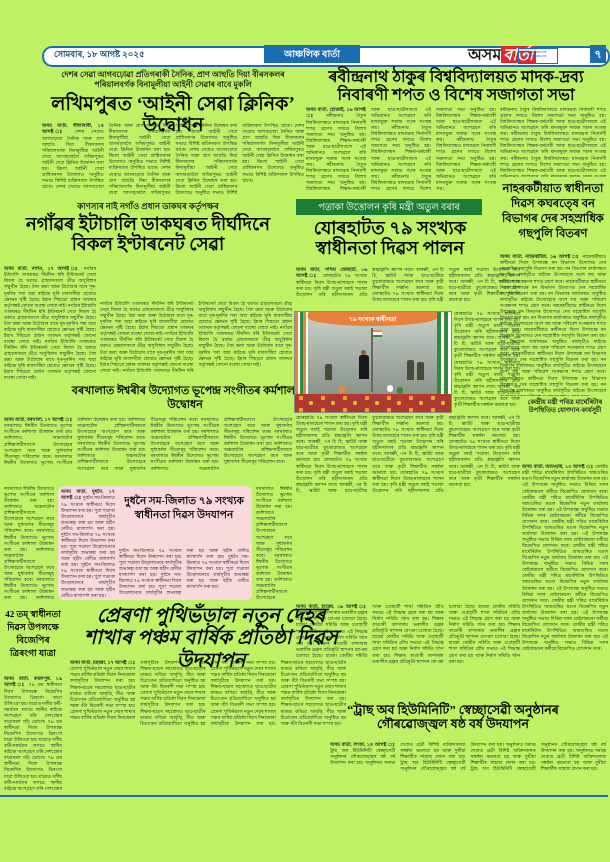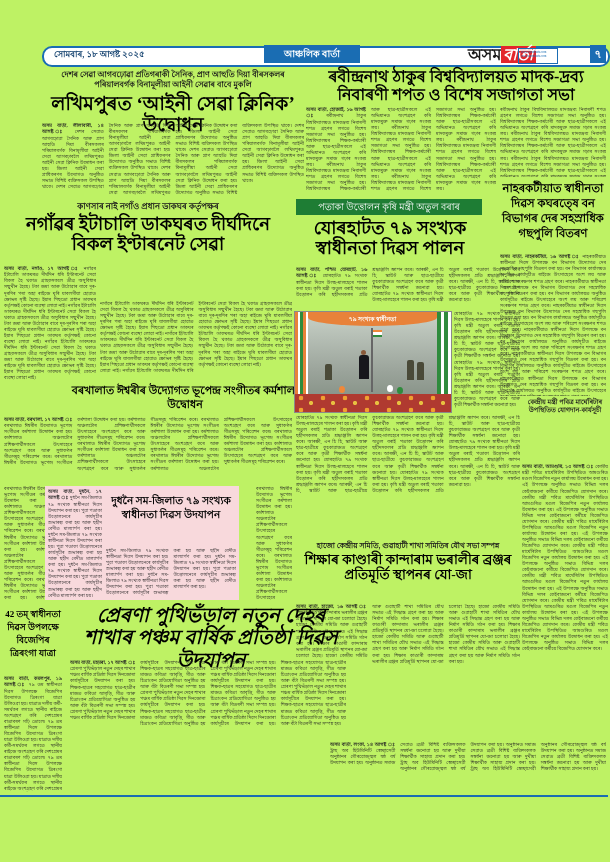--- a/index.html
+++ b/index.html
@@ -92,21 +92,21 @@
 
   <div class="abs hl" style="left:56px;top:384px;width:236px;font-size:11px;line-height:1.25;margin-left:11px;">বৰখালাত ঈশ্বৰীৰ উদ্যোগত ভূপেন্দ্ৰ সংগীতৰ কৰ্মশালা উদ্বোধন</div>
   <div class="abs body cols4" style="left:4px;top:417px;width:288px;height:65px;">
     <b>অসম বাৰ্তা, বৰখালা, ১৭ আগষ্ট ঃ</b>
     <span>বৰখালাত ঈশ্বৰীৰ উদ্যোগত ভূপেন্দ্ৰ সংগীতৰ কৰ্মশালা উদ্বোধন কৰা হয়। কৰ্মশালাত অঞ্চলটোৰ প্ৰশিক্ষণাৰ্থীসকলে উৎসাহেৰে অংশগ্ৰহণ কৰে আৰু সুধাকণ্ঠৰ গীতসমূহ পৰিৱেশন কৰে। বৰখালাত ঈশ্বৰীৰ উদ্যোগত ভূপেন্দ্ৰ সংগীতৰ কৰ্মশালা উদ্বোধন কৰা হয়। কৰ্মশালাত অঞ্চলটোৰ প্ৰশিক্ষণাৰ্থীসকলে উৎসাহেৰে অংশগ্ৰহণ কৰে আৰু সুধাকণ্ঠৰ গীতসমূহ পৰিৱেশন কৰে। বৰখালাত ঈশ্বৰীৰ উদ্যোগত ভূপেন্দ্ৰ সংগীতৰ কৰ্মশালা উদ্বোধন কৰা হয়। কৰ্মশালাত অঞ্চলটোৰ প্ৰশিক্ষণাৰ্থীসকলে উৎসাহেৰে অংশগ্ৰহণ কৰে আৰু সুধাকণ্ঠৰ গীতসমূহ পৰিৱেশন কৰে। বৰখালাত ঈশ্বৰীৰ উদ্যোগত ভূপেন্দ্ৰ সংগীতৰ কৰ্মশালা উদ্বোধন কৰা হয়। কৰ্মশালাত অঞ্চলটোৰ প্ৰশিক্ষণাৰ্থীসকলে উৎসাহেৰে অংশগ্ৰহণ কৰে আৰু সুধাকণ্ঠৰ গীতসমূহ পৰিৱেশন কৰে। বৰখালাত ঈশ্বৰীৰ উদ্যোগত ভূপেন্দ্ৰ সংগীতৰ কৰ্মশালা উদ্বোধন কৰা হয়। কৰ্মশালাত অঞ্চলটোৰ প্ৰশিক্ষণাৰ্থীসকলে উৎসাহেৰে অংশগ্ৰহণ কৰে আৰু সুধাকণ্ঠৰ গীতসমূহ পৰিৱেশন কৰে। বৰখালাত ঈশ্বৰীৰ উদ্যোগত ভূপেন্দ্ৰ সংগীতৰ কৰ্মশালা উদ্বোধন কৰা হয়। কৰ্মশালাত অঞ্চলটোৰ প্ৰশিক্ষণাৰ্থীসকলে উৎসাহেৰে অংশগ্ৰহণ কৰে আৰু সুধাকণ্ঠৰ গীতসমূহ পৰিৱেশন কৰে।</span>
   </div>
   <div class="abs body" style="left:4px;top:486px;width:50px;height:114px;">
     <span>বৰখালাত ঈশ্বৰীৰ উদ্যোগত ভূপেন্দ্ৰ সংগীতৰ কৰ্মশালা উদ্বোধন কৰা হয়। কৰ্মশালাত অঞ্চলটোৰ প্ৰশিক্ষণাৰ্থীসকলে উৎসাহেৰে অংশগ্ৰহণ কৰে আৰু সুধাকণ্ঠৰ গীতসমূহ পৰিৱেশন কৰে। বৰখালাত ঈশ্বৰীৰ উদ্যোগত ভূপেন্দ্ৰ সংগীতৰ কৰ্মশালা উদ্বোধন কৰা হয়। কৰ্মশালাত অঞ্চলটোৰ প্ৰশিক্ষণাৰ্থীসকলে উৎসাহেৰে অংশগ্ৰহণ কৰে আৰু সুধাকণ্ঠৰ গীতসমূহ পৰিৱেশন কৰে। বৰখালাত ঈশ্বৰীৰ উদ্যোগত ভূপেন্দ্ৰ সংগীতৰ কৰ্মশালা উদ্বোধন কৰা হয়। কৰ্মশালাত অঞ্চলটোৰ প্ৰশিক্ষণাৰ্থীসকলে উৎসাহেৰে অংশগ্ৰহণ কৰে আৰু সুধাকণ্ঠৰ গীতসমূহ পৰিৱেশন কৰে।</span>
   </div>
 
-  <div class="abs pink" style="left:45px;top:486px;width:194px;height:114px;">
+  <div class="abs pink" style="left:58px;top:486px;width:194px;height:114px;border-radius:6px;">
     <div class="abs body" style="left:3px;top:3px;width:54px;height:108px;">
       <b>অসম বাৰ্তা, দুধনৈ, ১৭ আগষ্ট ঃ</b>
       <span>দুধনৈ সম-জিলাত ৭৯ সংখ্যক স্বাধীনতা দিৱস উদযাপন কৰা হয়। পুৱা পতাকা উত্তোলনেৰে কাৰ্যসূচীৰ শুভাৰম্ভ কৰা হয় আৰু ছহীদ বেদীত মাল্যাৰ্পণ কৰা হয়। দুধনৈ সম-জিলাত ৭৯ সংখ্যক স্বাধীনতা দিৱস উদযাপন কৰা হয়। পুৱা পতাকা উত্তোলনেৰে কাৰ্যসূচীৰ শুভাৰম্ভ কৰা হয় আৰু ছহীদ বেদীত মাল্যাৰ্পণ কৰা হয়। দুধনৈ সম-জিলাত ৭৯ সংখ্যক স্বাধীনতা দিৱস উদযাপন কৰা হয়। পুৱা পতাকা উত্তোলনেৰে কাৰ্যসূচীৰ শুভাৰম্ভ কৰা হয় আৰু ছহীদ বেদীত মাল্যাৰ্পণ কৰা হয়।</span>
     </div>
     <div class="abs hl" style="left:61px;top:8px;width:130px;font-size:10.5px;line-height:1.3;">দুধনৈ সম-জিলাত ৭৯ সংখ্যক স্বাধীনতা দিৱস উদযাপন</div>
     <div class="abs body cols2" style="left:61px;top:62px;width:130px;height:49px;">
       <span>দুধনৈ সম-জিলাত ৭৯ সংখ্যক স্বাধীনতা দিৱস উদযাপন কৰা হয়। পুৱা পতাকা উত্তোলনেৰে কাৰ্যসূচীৰ শুভাৰম্ভ কৰা হয় আৰু ছহীদ বেদীত মাল্যাৰ্পণ কৰা হয়। দুধনৈ সম-জিলাত ৭৯ সংখ্যক স্বাধীনতা দিৱস উদযাপন কৰা হয়। পুৱা পতাকা উত্তোলনেৰে কাৰ্যসূচীৰ শুভাৰম্ভ কৰা হয় আৰু ছহীদ বেদীত মাল্যাৰ্পণ কৰা হয়। দুধনৈ সম-জিলাত ৭৯ সংখ্যক স্বাধীনতা দিৱস উদযাপন কৰা হয়। পুৱা পতাকা উত্তোলনেৰে কাৰ্যসূচীৰ শুভাৰম্ভ কৰা হয় আৰু ছহীদ বেদীত মাল্যাৰ্পণ কৰা হয়।</span>
     </div>
   </div>
   <div class="abs body" style="left:256px;top:486px;width:36px;height:114px;">
@@ -140,22 +140,20 @@
     <div class="abs balloon" style="left:102px;top:75px;width:6px;height:7px;background:#2f8b3c;"></div>
     <div class="abs stage" style="left:0;top:82px;width:156px;height:18px;"></div>
   </div>
   <div class="abs body" style="left:454px;top:311px;width:66px;height:100px;">
     <span>যোৰহাটত ৭৯ সংখ্যক স্বাধীনতা দিৱস উলহ-মালহেৰে পালন কৰা হয়। কৃষি মন্ত্ৰী অতুল বৰাই পতাকা উত্তোলন কৰি ছহীদসকলৰ প্ৰতি শ্ৰদ্ধাঞ্জলি জ্ঞাপন কৰে। আৰক্ষী, এন চি চি, স্কাউট আৰু ছাত্ৰ-ছাত্ৰীয়ে কুচকাৱাজত অংশগ্ৰহণ কৰে আৰু কৃতী শিক্ষাৰ্থীক সম্বৰ্ধনা জনোৱা হয়। যোৰহাটত ৭৯ সংখ্যক স্বাধীনতা দিৱস উলহ-মালহেৰে পালন কৰা হয়। কৃষি মন্ত্ৰী অতুল বৰাই পতাকা উত্তোলন কৰি ছহীদসকলৰ প্ৰতি শ্ৰদ্ধাঞ্জলি জ্ঞাপন কৰে। আৰক্ষী, এন চি চি, স্কাউট আৰু ছাত্ৰ-ছাত্ৰীয়ে কুচকাৱাজত অংশগ্ৰহণ কৰে আৰু কৃতী শিক্ষাৰ্থীক সম্বৰ্ধনা জনোৱা হয়।</span>
   </div>
   <div class="abs body cols3" style="left:296px;top:415px;width:224px;height:122px;">
     <span>যোৰহাটত ৭৯ সংখ্যক স্বাধীনতা দিৱস উলহ-মালহেৰে পালন কৰা হয়। কৃষি মন্ত্ৰী অতুল বৰাই পতাকা উত্তোলন কৰি ছহীদসকলৰ প্ৰতি শ্ৰদ্ধাঞ্জলি জ্ঞাপন কৰে। আৰক্ষী, এন চি চি, স্কাউট আৰু ছাত্ৰ-ছাত্ৰীয়ে কুচকাৱাজত অংশগ্ৰহণ কৰে আৰু কৃতী শিক্ষাৰ্থীক সম্বৰ্ধনা জনোৱা হয়। যোৰহাটত ৭৯ সংখ্যক স্বাধীনতা দিৱস উলহ-মালহেৰে পালন কৰা হয়। কৃষি মন্ত্ৰী অতুল বৰাই পতাকা উত্তোলন কৰি ছহীদসকলৰ প্ৰতি শ্ৰদ্ধাঞ্জলি জ্ঞাপন কৰে। আৰক্ষী, এন চি চি, স্কাউট আৰু ছাত্ৰ-ছাত্ৰীয়ে কুচকাৱাজত অংশগ্ৰহণ কৰে আৰু কৃতী শিক্ষাৰ্থীক সম্বৰ্ধনা জনোৱা হয়। যোৰহাটত ৭৯ সংখ্যক স্বাধীনতা দিৱস উলহ-মালহেৰে পালন কৰা হয়। কৃষি মন্ত্ৰী অতুল বৰাই পতাকা উত্তোলন কৰি ছহীদসকলৰ প্ৰতি শ্ৰদ্ধাঞ্জলি জ্ঞাপন কৰে। আৰক্ষী, এন চি চি, স্কাউট আৰু ছাত্ৰ-ছাত্ৰীয়ে কুচকাৱাজত অংশগ্ৰহণ কৰে আৰু কৃতী শিক্ষাৰ্থীক সম্বৰ্ধনা জনোৱা হয়। যোৰহাটত ৭৯ সংখ্যক স্বাধীনতা দিৱস উলহ-মালহেৰে পালন কৰা হয়। কৃষি মন্ত্ৰী অতুল বৰাই পতাকা উত্তোলন কৰি ছহীদসকলৰ প্ৰতি শ্ৰদ্ধাঞ্জলি জ্ঞাপন কৰে। আৰক্ষী, এন চি চি, স্কাউট আৰু ছাত্ৰ-ছাত্ৰীয়ে কুচকাৱাজত অংশগ্ৰহণ কৰে আৰু কৃতী শিক্ষাৰ্থীক সম্বৰ্ধনা জনোৱা হয়। যোৰহাটত ৭৯ সংখ্যক স্বাধীনতা দিৱস উলহ-মালহেৰে পালন কৰা হয়। কৃষি মন্ত্ৰী অতুল বৰাই পতাকা উত্তোলন কৰি ছহীদসকলৰ প্ৰতি শ্ৰদ্ধাঞ্জলি জ্ঞাপন কৰে। আৰক্ষী, এন চি চি, স্কাউট আৰু ছাত্ৰ-ছাত্ৰীয়ে কুচকাৱাজত অংশগ্ৰহণ কৰে আৰু কৃতী শিক্ষাৰ্থীক সম্বৰ্ধনা জনোৱা হয়।</span>
   </div>
 
-  <div class="abs kick" style="left:296px;top:541px;width:224px;font-size:7.5px;">হাজো কেন্দ্ৰীয় সমিতি, গুৱাহাটী শাখা সমিতিৰ যৌথ সভা সম্পন্ন</div>
-  <div class="abs hl" style="left:296px;top:552px;width:224px;font-size:13.5px;">শিক্ষাৰ কাণ্ডাৰী কান্দাৰাম ভৰালীৰ ব্ৰঞ্জৰ প্ৰতিমূৰ্তি স্থাপনৰ যো-জা</div>
   <div class="abs body cols3" style="left:296px;top:604px;width:224px;height:95px;">
     <b>অসম বাৰ্তা, হাজো, ১৬ আগষ্ট ঃ</b>
     <span>শিক্ষাৰ কাণ্ডাৰী কান্দাৰাম ভৰালীৰ ব্ৰঞ্জৰ প্ৰতিমূৰ্তি স্থাপনৰ যো-জা চলোৱা হৈছে। হাজো কেন্দ্ৰীয় সমিতি আৰু গুৱাহাটী শাখা সমিতিৰ যৌথ সভাত এই সিদ্ধান্ত গ্ৰহণ কৰা হয় আৰু নিৰ্মাণ সমিতি গঠন কৰা হয়। শিক্ষাৰ কাণ্ডাৰী কান্দাৰাম ভৰালীৰ ব্ৰঞ্জৰ প্ৰতিমূৰ্তি স্থাপনৰ যো-জা চলোৱা হৈছে। হাজো কেন্দ্ৰীয় সমিতি আৰু গুৱাহাটী শাখা সমিতিৰ যৌথ সভাত এই সিদ্ধান্ত গ্ৰহণ কৰা হয় আৰু নিৰ্মাণ সমিতি গঠন কৰা হয়। শিক্ষাৰ কাণ্ডাৰী কান্দাৰাম ভৰালীৰ ব্ৰঞ্জৰ প্ৰতিমূৰ্তি স্থাপনৰ যো-জা চলোৱা হৈছে। হাজো কেন্দ্ৰীয় সমিতি আৰু গুৱাহাটী শাখা সমিতিৰ যৌথ সভাত এই সিদ্ধান্ত গ্ৰহণ কৰা হয় আৰু নিৰ্মাণ সমিতি গঠন কৰা হয়। শিক্ষাৰ কাণ্ডাৰী কান্দাৰাম ভৰালীৰ ব্ৰঞ্জৰ প্ৰতিমূৰ্তি স্থাপনৰ যো-জা চলোৱা হৈছে। হাজো কেন্দ্ৰীয় সমিতি আৰু গুৱাহাটী শাখা সমিতিৰ যৌথ সভাত এই সিদ্ধান্ত গ্ৰহণ কৰা হয় আৰু নিৰ্মাণ সমিতি গঠন কৰা হয়। শিক্ষাৰ কাণ্ডাৰী কান্দাৰাম ভৰালীৰ ব্ৰঞ্জৰ প্ৰতিমূৰ্তি স্থাপনৰ যো-জা চলোৱা হৈছে। হাজো কেন্দ্ৰীয় সমিতি আৰু গুৱাহাটী শাখা সমিতিৰ যৌথ সভাত এই সিদ্ধান্ত গ্ৰহণ কৰা হয় আৰু নিৰ্মাণ সমিতি গঠন কৰা হয়।</span>
   </div>
 
   <div class="abs kick" style="left:522px;top:398px;width:86px;font-size:6.5px;">কেন্দ্ৰীয় মন্ত্ৰী পবিত্ৰ মাৰ্ঘেৰিটাৰ উপস্থিতিত যোগদান-কাৰ্যসূচী</div>
   <div class="abs body" style="left:522px;top:464px;width:86px;height:236px;">
     <b>অসম বাৰ্তা, আমগুৰি, ১৫ আগষ্ট ঃ</b>
     <span>কেন্দ্ৰীয় মন্ত্ৰী পবিত্ৰ মাৰ্ঘেৰিটাৰ উপস্থিতিত আমগুৰিত মণ্ডল বিজেপিৰ নতুন কাৰ্যালয় উদ্বোধন কৰা হয়। এই উপলক্ষে অনুষ্ঠিত সভাত বিভিন্ন দলৰ কেইবাজনো কৰ্মীয়ে বিজেপিত যোগদান কৰে। কেন্দ্ৰীয় মন্ত্ৰী পবিত্ৰ মাৰ্ঘেৰিটাৰ উপস্থিতিত আমগুৰিত মণ্ডল বিজেপিৰ নতুন কাৰ্যালয় উদ্বোধন কৰা হয়। এই উপলক্ষে অনুষ্ঠিত সভাত বিভিন্ন দলৰ কেইবাজনো কৰ্মীয়ে বিজেপিত যোগদান কৰে। কেন্দ্ৰীয় মন্ত্ৰী পবিত্ৰ মাৰ্ঘেৰিটাৰ উপস্থিতিত আমগুৰিত মণ্ডল বিজেপিৰ নতুন কাৰ্যালয় উদ্বোধন কৰা হয়। এই উপলক্ষে অনুষ্ঠিত সভাত বিভিন্ন দলৰ কেইবাজনো কৰ্মীয়ে বিজেপিত যোগদান কৰে। কেন্দ্ৰীয় মন্ত্ৰী পবিত্ৰ মাৰ্ঘেৰিটাৰ উপস্থিতিত আমগুৰিত মণ্ডল বিজেপিৰ নতুন কাৰ্যালয় উদ্বোধন কৰা হয়। এই উপলক্ষে অনুষ্ঠিত সভাত বিভিন্ন দলৰ কেইবাজনো কৰ্মীয়ে বিজেপিত যোগদান কৰে। কেন্দ্ৰীয় মন্ত্ৰী পবিত্ৰ মাৰ্ঘেৰিটাৰ উপস্থিতিত আমগুৰিত মণ্ডল বিজেপিৰ নতুন কাৰ্যালয় উদ্বোধন কৰা হয়। এই উপলক্ষে অনুষ্ঠিত সভাত বিভিন্ন দলৰ কেইবাজনো কৰ্মীয়ে বিজেপিত যোগদান কৰে। কেন্দ্ৰীয় মন্ত্ৰী পবিত্ৰ মাৰ্ঘেৰিটাৰ উপস্থিতিত আমগুৰিত মণ্ডল বিজেপিৰ নতুন কাৰ্যালয় উদ্বোধন কৰা হয়। এই উপলক্ষে অনুষ্ঠিত সভাত বিভিন্ন দলৰ কেইবাজনো কৰ্মীয়ে বিজেপিত যোগদান কৰে। কেন্দ্ৰীয় মন্ত্ৰী পবিত্ৰ মাৰ্ঘেৰিটাৰ উপস্থিতিত আমগুৰিত মণ্ডল বিজেপিৰ নতুন কাৰ্যালয় উদ্বোধন কৰা হয়। এই উপলক্ষে অনুষ্ঠিত সভাত বিভিন্ন দলৰ কেইবাজনো কৰ্মীয়ে বিজেপিত যোগদান কৰে।</span>
   </div>
@@ -165,20 +163,21 @@
     <b>অসম বাৰ্তা, কমলপুৰ, ১৯ আগষ্ট ঃ</b>
     <span>৭৯ তম স্বাধীনতা দিৱস উপলক্ষে বিজেপিৰ উদ্যোগত ত্ৰিৰংগা যাত্ৰা উলিওৱা হয়। যাত্ৰাত দলীয় কৰ্মী-সমৰ্থকৰ লগতে স্থানীয় ৰাইজে অংশগ্ৰহণ কৰি দেশপ্ৰেমৰ বাতাবৰণ গঢ়ি তোলে। ৭৯ তম স্বাধীনতা দিৱস উপলক্ষে বিজেপিৰ উদ্যোগত ত্ৰিৰংগা যাত্ৰা উলিওৱা হয়। যাত্ৰাত দলীয় কৰ্মী-সমৰ্থকৰ লগতে স্থানীয় ৰাইজে অংশগ্ৰহণ কৰি দেশপ্ৰেমৰ বাতাবৰণ গঢ়ি তোলে। ৭৯ তম স্বাধীনতা দিৱস উপলক্ষে বিজেপিৰ উদ্যোগত ত্ৰিৰংগা যাত্ৰা উলিওৱা হয়। যাত্ৰাত দলীয় কৰ্মী-সমৰ্থকৰ লগতে স্থানীয় ৰাইজে অংশগ্ৰহণ কৰি দেশপ্ৰেমৰ বাতাবৰণ গঢ়ি তোলে। ৭৯ তম স্বাধীনতা দিৱস উপলক্ষে বিজেপিৰ উদ্যোগত ত্ৰিৰংগা যাত্ৰা উলিওৱা হয়। যাত্ৰাত দলীয় কৰ্মী-সমৰ্থকৰ লগতে স্থানীয় ৰাইজে অংশগ্ৰহণ কৰি দেশপ্ৰেমৰ বাতাবৰণ গঢ়ি তোলে।</span>
   </div>
 
   <div class="abs hl" style="left:76px;top:604px;width:270px;font-size:20px;font-style:italic;">প্ৰেৰণা পুথিভঁড়াল নতুন দেহৰ শাখাৰ পঞ্চম বাৰ্ষিক প্ৰতিষ্ঠা দিৱস উদযাপন</div>
   <div class="abs body cols4" style="left:70px;top:660px;width:276px;height:130px;">
     <b>অসম বাৰ্তা, মহমৰা, ১৭ আগষ্ট ঃ</b>
     <span>প্ৰেৰণা পুথিভঁড়াল নতুন দেহৰ শাখাৰ পঞ্চম বাৰ্ষিক প্ৰতিষ্ঠা দিৱস দিনজোৰা কাৰ্যসূচীৰে উদযাপন কৰা হয়। শিক্ষক-ছাত্ৰৰ সহযোগত ছাত্ৰ-ছাত্ৰীৰ মাজত কবিতা আবৃত্তি, গীত আৰু চিত্ৰাংকন প্ৰতিযোগিতা অনুষ্ঠিত হয় আৰু বঁটা বিতৰণী সভা সম্পন্ন হয়। প্ৰেৰণা পুথিভঁড়াল নতুন দেহৰ শাখাৰ পঞ্চম বাৰ্ষিক প্ৰতিষ্ঠা দিৱস দিনজোৰা কাৰ্যসূচীৰে উদযাপন কৰা হয়। শিক্ষক-ছাত্ৰৰ সহযোগত ছাত্ৰ-ছাত্ৰীৰ মাজত কবিতা আবৃত্তি, গীত আৰু চিত্ৰাংকন প্ৰতিযোগিতা অনুষ্ঠিত হয় আৰু বঁটা বিতৰণী সভা সম্পন্ন হয়। প্ৰেৰণা পুথিভঁড়াল নতুন দেহৰ শাখাৰ পঞ্চম বাৰ্ষিক প্ৰতিষ্ঠা দিৱস দিনজোৰা কাৰ্যসূচীৰে উদযাপন কৰা হয়। শিক্ষক-ছাত্ৰৰ সহযোগত ছাত্ৰ-ছাত্ৰীৰ মাজত কবিতা আবৃত্তি, গীত আৰু চিত্ৰাংকন প্ৰতিযোগিতা অনুষ্ঠিত হয় আৰু বঁটা বিতৰণী সভা সম্পন্ন হয়। প্ৰেৰণা পুথিভঁড়াল নতুন দেহৰ শাখাৰ পঞ্চম বাৰ্ষিক প্ৰতিষ্ঠা দিৱস দিনজোৰা কাৰ্যসূচীৰে উদযাপন কৰা হয়। শিক্ষক-ছাত্ৰৰ সহযোগত ছাত্ৰ-ছাত্ৰীৰ মাজত কবিতা আবৃত্তি, গীত আৰু চিত্ৰাংকন প্ৰতিযোগিতা অনুষ্ঠিত হয় আৰু বঁটা বিতৰণী সভা সম্পন্ন হয়। প্ৰেৰণা পুথিভঁড়াল নতুন দেহৰ শাখাৰ পঞ্চম বাৰ্ষিক প্ৰতিষ্ঠা দিৱস দিনজোৰা কাৰ্যসূচীৰে উদযাপন কৰা হয়। শিক্ষক-ছাত্ৰৰ সহযোগত ছাত্ৰ-ছাত্ৰীৰ মাজত কবিতা আবৃত্তি, গীত আৰু চিত্ৰাংকন প্ৰতিযোগিতা অনুষ্ঠিত হয় আৰু বঁটা বিতৰণী সভা সম্পন্ন হয়। প্ৰেৰণা পুথিভঁড়াল নতুন দেহৰ শাখাৰ পঞ্চম বাৰ্ষিক প্ৰতিষ্ঠা দিৱস দিনজোৰা কাৰ্যসূচীৰে উদযাপন কৰা হয়। শিক্ষক-ছাত্ৰৰ সহযোগত ছাত্ৰ-ছাত্ৰীৰ মাজত কবিতা আবৃত্তি, গীত আৰু চিত্ৰাংকন প্ৰতিযোগিতা অনুষ্ঠিত হয় আৰু বঁটা বিতৰণী সভা সম্পন্ন হয়।</span>
   </div>
 
+  <div class="abs hl" style="left:330px;top:703px;width:246px;font-size:12.5px;">“ট্ৰাছ অব হিউমিনিটি” স্বেচ্ছাসেৱী অনুষ্ঠানৰ গৌৰৱোজ্জ্বল ষষ্ঠ বৰ্ষ উদযাপন</div>
   <div class="abs body cols4" style="left:330px;top:742px;width:276px;height:50px;">
     <b>অসম বাৰ্তা, লংকা, ১৪ আগষ্ট ঃ</b>
     <span>ট্ৰাছ অব হিউমিনিটি স্বেচ্ছাসেৱী অনুষ্ঠানৰ গৌৰৱোজ্জ্বল ষষ্ঠ বৰ্ষ উদযাপন কৰা হয়। অনুষ্ঠানত সমাজ সেৱাত ব্ৰতী বিশিষ্ট ব্যক্তিসকলক সম্বৰ্ধনা জনোৱা হয় আৰু দুখীয়া শিক্ষাৰ্থীক সাহায্য প্ৰদান কৰা হয়। ট্ৰাছ অব হিউমিনিটি স্বেচ্ছাসেৱী অনুষ্ঠানৰ গৌৰৱোজ্জ্বল ষষ্ঠ বৰ্ষ উদযাপন কৰা হয়। অনুষ্ঠানত সমাজ সেৱাত ব্ৰতী বিশিষ্ট ব্যক্তিসকলক সম্বৰ্ধনা জনোৱা হয় আৰু দুখীয়া শিক্ষাৰ্থীক সাহায্য প্ৰদান কৰা হয়। ট্ৰাছ অব হিউমিনিটি স্বেচ্ছাসেৱী অনুষ্ঠানৰ গৌৰৱোজ্জ্বল ষষ্ঠ বৰ্ষ উদযাপন কৰা হয়। অনুষ্ঠানত সমাজ সেৱাত ব্ৰতী বিশিষ্ট ব্যক্তিসকলক সম্বৰ্ধনা জনোৱা হয় আৰু দুখীয়া শিক্ষাৰ্থীক সাহায্য প্ৰদান কৰা হয়।</span>
   </div>
 
   <div class="abs rule" style="left:0;top:795px;width:608px;height:2px;"></div>
 
 </div>
 
 </body></html>

